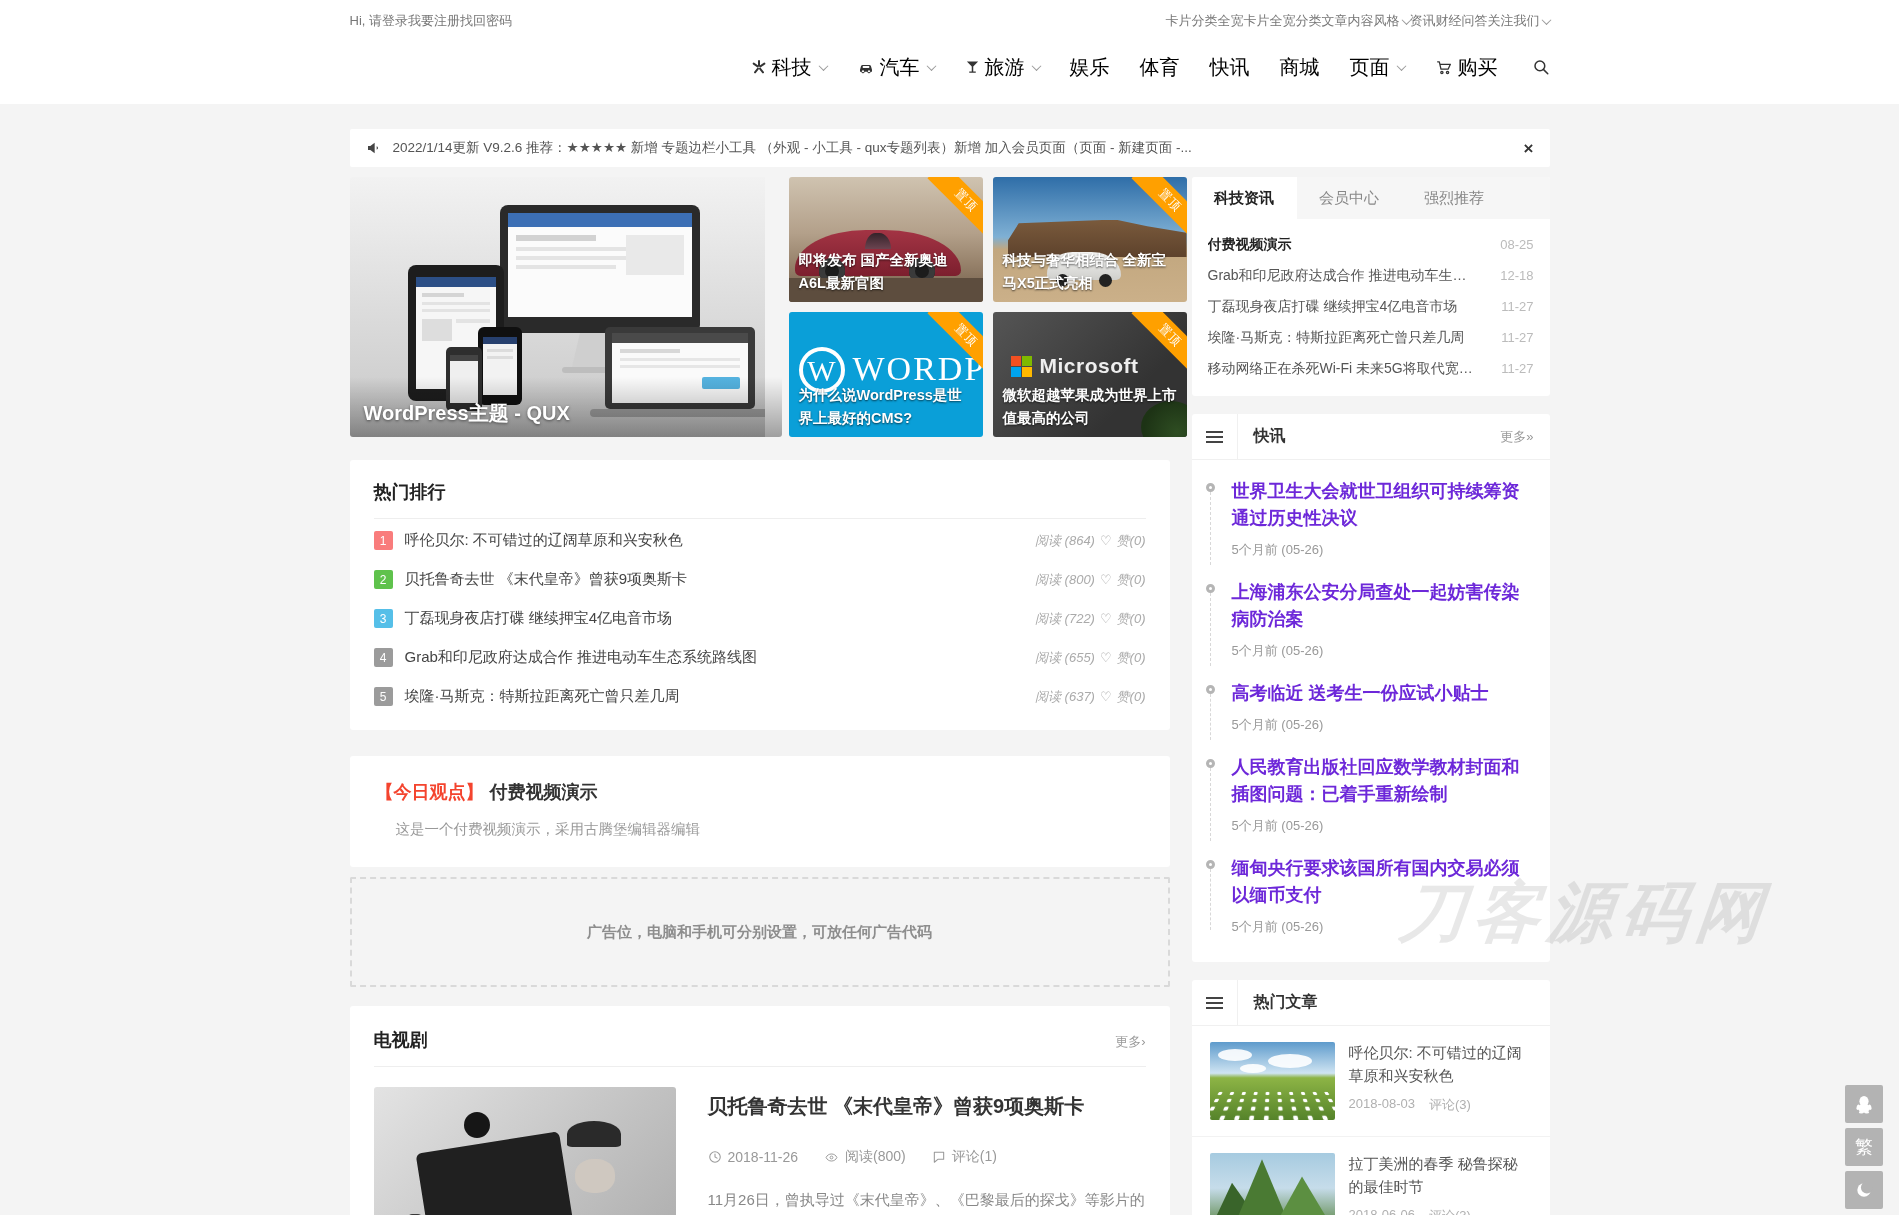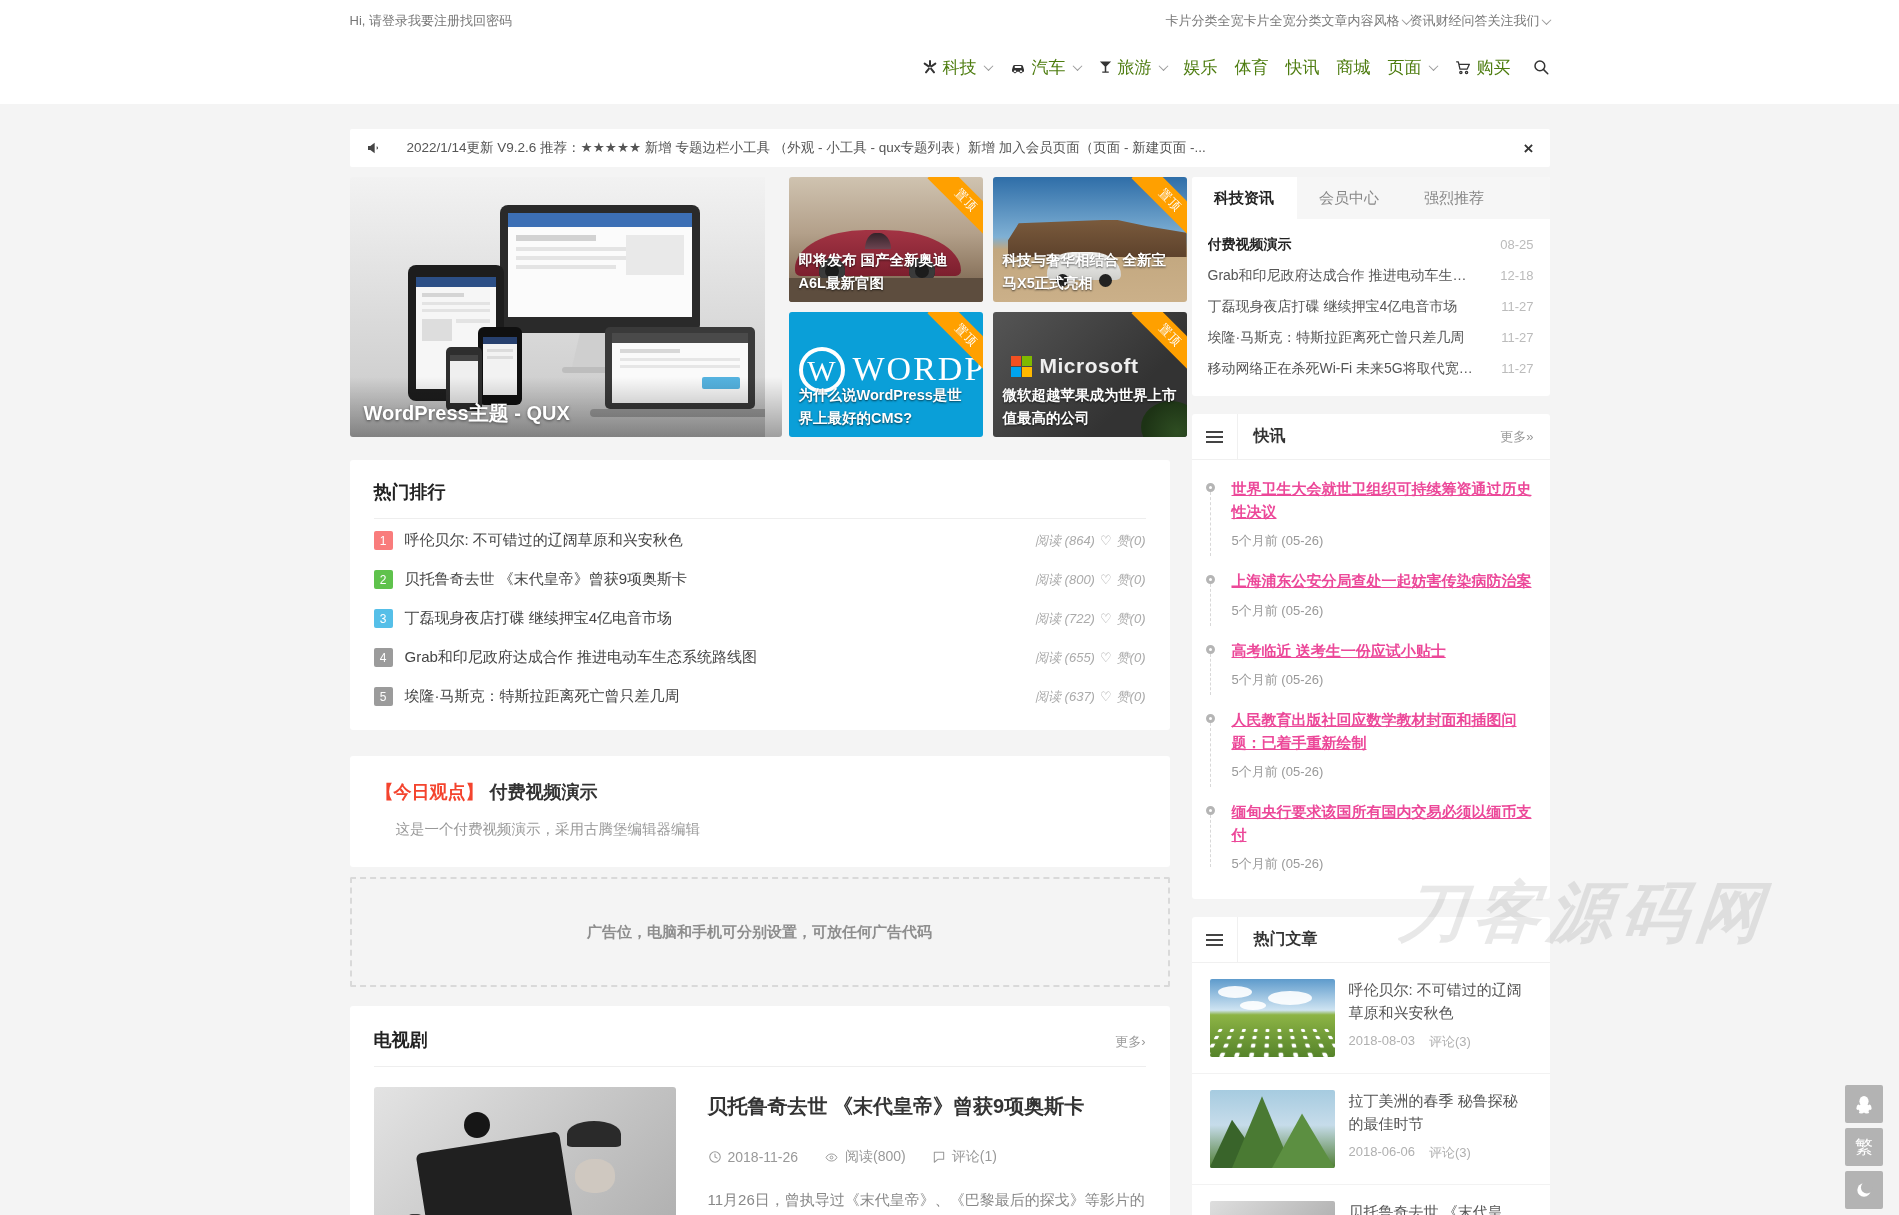--- a/index.html
+++ b/index.html
@@ -17,29 +17,29 @@
   .topbar .grp { display:flex; align-items:center; }
   .mainbar { display:flex; align-items:center; height:74px; }
   .logo-wrap { display:flex; align-items:center; cursor:pointer; }
   .logo-art { width:118px; height:44px; position:relative; filter:blur(2.5px); }
   .logo-sq { position:absolute; left:0; top:2px; width:40px; height:40px; background:#2e9df0; border-radius:3px; }
   .logo-sq::after { content:""; position:absolute; left:8px; top:10px; width:24px; height:8px; background:#fff; box-shadow:0 12px 0 #ffd9c9; border-radius:2px; }
   .logo-tx1 { position:absolute; left:48px; top:4px; width:66px; height:16px; background:repeating-linear-gradient(90deg,#e2553f 0 9px,#f7b09c 9px 14px); border-radius:2px; }
   .logo-tx2 { position:absolute; left:48px; top:24px; width:60px; height:12px; background:repeating-linear-gradient(90deg,#ef8d75 0 7px,#fbd4c8 7px 11px); border-radius:2px; }
   .logo-div { width:1px; height:38px; background:#e0e0e0; margin:0 14px; }
   .tagline { font-size:13px; color:#9a9a9a; line-height:1.55; }
-  .main-nav { margin-left:auto; display:flex; align-items:center; gap:17px; font-size:17px; color:#4d7c0f; }
+  .main-nav { margin-left:auto; display:flex; align-items:center; gap:30px; font-size:20px; color:#000000; }
   .nav-item { display:flex; align-items:center; gap:5px; }
   .caret { width:7px; height:7px; border-right:1.5px solid #9a9a9a; border-bottom:1.5px solid #9a9a9a; transform:rotate(45deg) translate(-1px,-1px); display:inline-block; margin-left:3px; }
   .nav-ico { display:inline-flex; }
   .search-btn { display:inline-flex; margin-left:4px; }
 
   
   .notice { margin-top:25px; height:38px; background:#fff; border-radius:2px; display:flex; align-items:center; padding:0 16px; font-size:13.5px; color:#555; }
-  .notice .txt { margin-left:25px; flex:1; white-space:nowrap; overflow:hidden; }
+  .notice .txt { margin-left:11px; flex:1; white-space:nowrap; overflow:hidden; }
   .notice .close { font-size:17px; color:#333; font-weight:bold; cursor:pointer; line-height:1; }
 
   
   .content { display:flex; margin-top:10px; align-items:flex-start; }
   .col-main { width:820px; }
   .col-side { width:358px; margin-left:22px; }
   .card { background:#fff; border-radius:3px; }
 
   
   .hero-row { display:flex; }
@@ -131,21 +131,21 @@
   .bars-box { width:46px; height:46px; display:flex; align-items:center; justify-content:center; border-right:1px solid #f0f0f0; cursor:pointer; }
   .bars { width:17px; height:2px; background:#444; box-shadow:0 -5px 0 #444, 0 5px 0 #444; }
   .side-head .t { font-size:16px; font-weight:bold; margin-left:16px; }
   .side-head .more-link { margin-left:auto; margin-right:16px; }
 
   .timeline { padding:18px 18px 6px 14px; }
   .tl-item { position:relative; padding-left:26px; }
   .tl-item::before { content:""; position:absolute; left:4px; top:14px; bottom:-6px; border-left:1px dashed #d8d8d8; }
   .tl-item:last-child::before { bottom:6px; }
   .tl-dot { position:absolute; left:0; top:5px; width:9px; height:9px; border:3px solid #b5b5b5; background:#fff; border-radius:50%; z-index:1; }
-  .tl-t { font-size:15px; font-weight:bold; color:#ec4899; line-height:1.5; cursor:pointer;text-decoration:underline; }
+  .tl-t { font-size:18px; font-weight:bold; color:#6d28d9; line-height:1.5; cursor:pointer; }
   .tl-time { font-size:13px; color:#999; margin:9px 0 20px; }
 
   .hp-item { display:flex; padding:16px 18px; }
   .hp-item + .hp-item { border-top:1px solid #f2f2f2; }
   .hp-thumb { width:125px; height:78px; border-radius:2px; overflow:hidden; position:relative; flex:none; cursor:pointer; }
   .hp-info { margin-left:14px; }
   .hp-title { font-size:15px; color:#555; line-height:1.5; cursor:pointer; }
   .hp-meta { margin-top:9px; font-size:13px; color:#b0b0b0; display:flex; gap:14px; }
   
   .scene-sheep { background:linear-gradient(180deg,#5e9bcc 0%,#cfe4f2 40%,#8db445 46%,#55832a 100%); }

